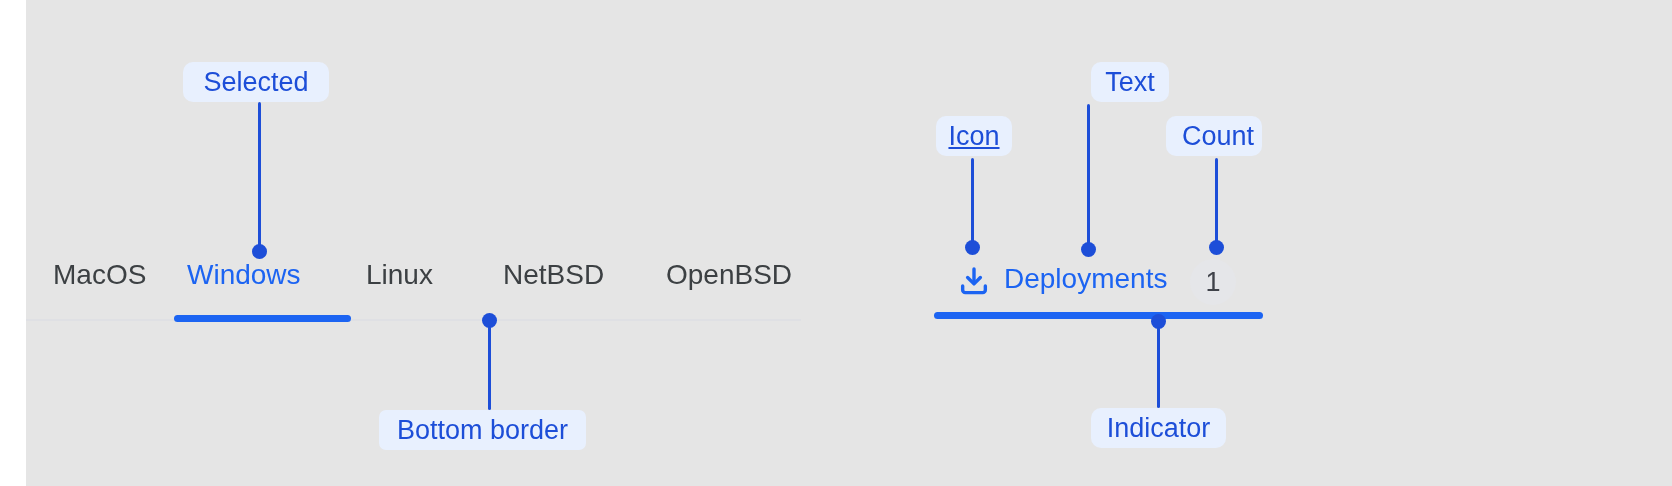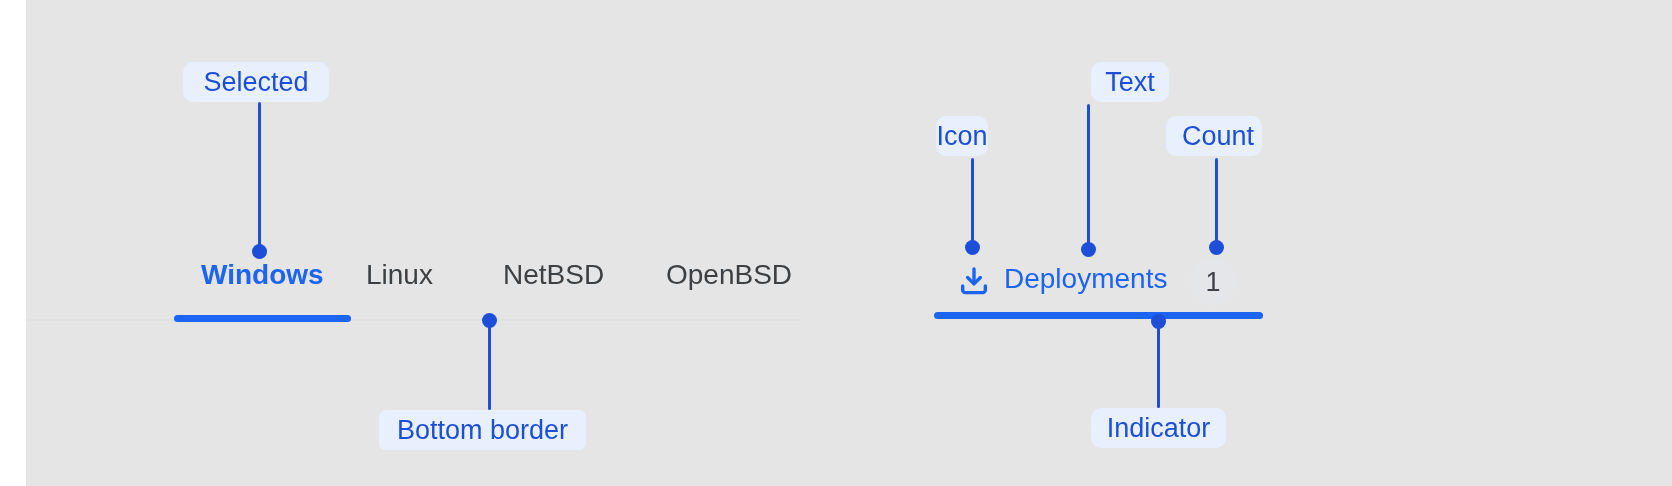--- a/index.html
+++ b/index.html
@@ -42,41 +42,42 @@
 <body>
 
 <div class="stage">
 
   <div class="pill" style="left:157px;top:62px;width:146px;">
     <span>Selected</span>
   </div>
   <div class="conn" style="left:232px;top:102px;height:144px;"></div>
   <div class="dot" style="left:226px;top:244px;"></div>
 
-  <div class="tab selected" style="left:175px;font-weight:bold;">Windows</div>
+  <div class="tab" style="left:27px;">MacOS</div>
+  <div class="tab selected" style="left:161px;">Windows</div>
   <div class="tab" style="left:340px;text-align:center;">Linux</div>
   <div class="tab" style="left:477px;">NetBSD</div>
   <div class="tab" style="left:640px;">OpenBSD</div>
 
   <div class="tabbar-border"></div>
   <div class="tab-underline"></div>
 
   <div class="dot" style="left:456px;top:313px;"></div>
   <div class="conn" style="left:462px;top:326px;height:84px;"></div>
   <div class="pill" style="left:353px;top:410px;width:207px;border-radius:7px;">
     <span>Bottom border</span>
   </div>
 
   <div class="pill" style="left:1065px;top:62px;width:78px;">
     <span>Text</span>
   </div>
   <div class="conn" style="left:1061px;top:104px;height:140px;"></div>
   <div class="dot" style="left:1055px;top:242px;"></div>
 
-  <div class="pill" style="left:910px;top:116px;width:52px;">
+  <div class="pill" style="left:910px;top:116px;width:76px;text-decoration:underline;">
     <span>Icon</span>
   </div>
   <div class="conn" style="left:945px;top:158px;height:84px;"></div>
   <div class="dot" style="left:939px;top:240px;"></div>
 
   <div class="pill" style="left:1140px;top:116px;width:88px;padding-left:8px;">
     <span>Count</span>
   </div>
   <div class="conn" style="left:1189px;top:158px;height:84px;"></div>
   <div class="dot" style="left:1183px;top:240px;"></div>

